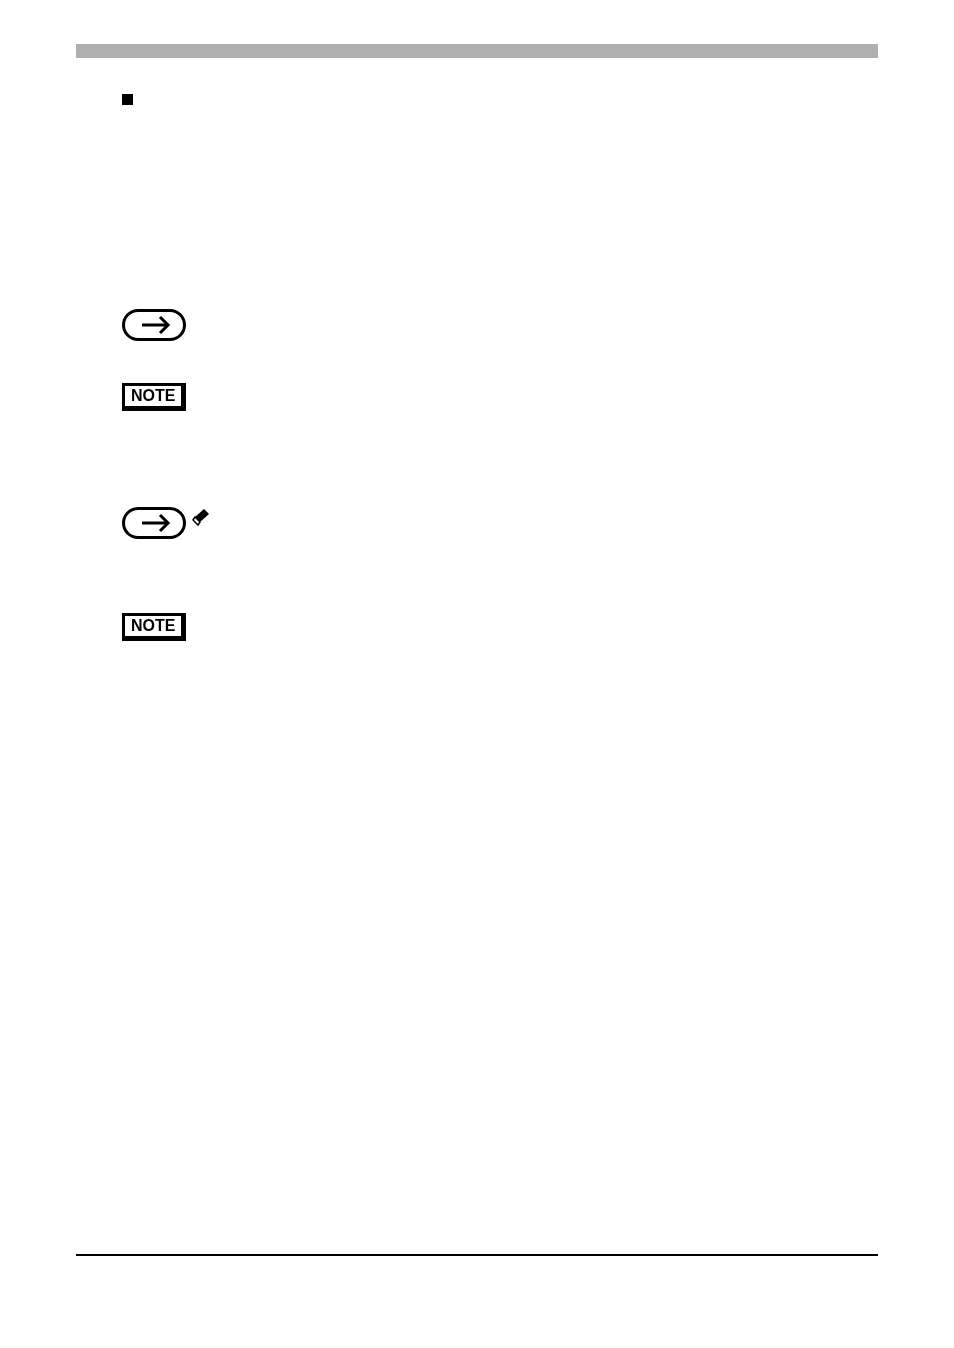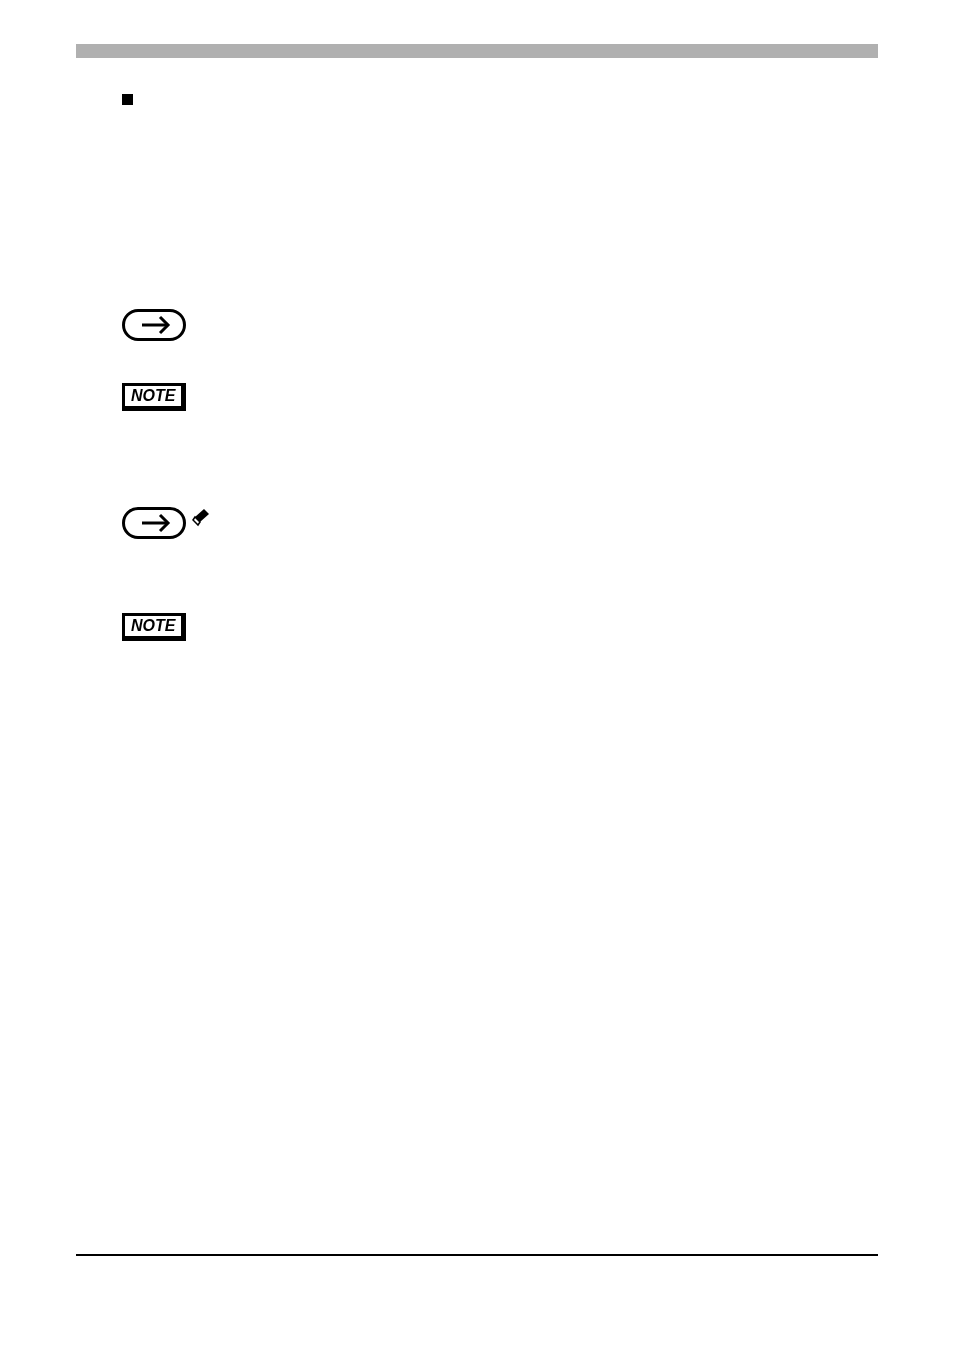--- a/index.html
+++ b/index.html
@@ -38,21 +38,20 @@
       height: 11px;
       background: #000000;
       margin-top: 4px;
       flex-shrink: 0;
       margin-right: 12px;
     }
     .row {
       display: flex;
       align-items: flex-start;
       margin-top: 24px;
-      font-style: italic;
     }
     .icon-col {
       width: 92px;
       flex-shrink: 0;
       display: flex;
       align-items: flex-start;
       gap: 6px;
     }
     .pill-arrow {
       width: 64px;

